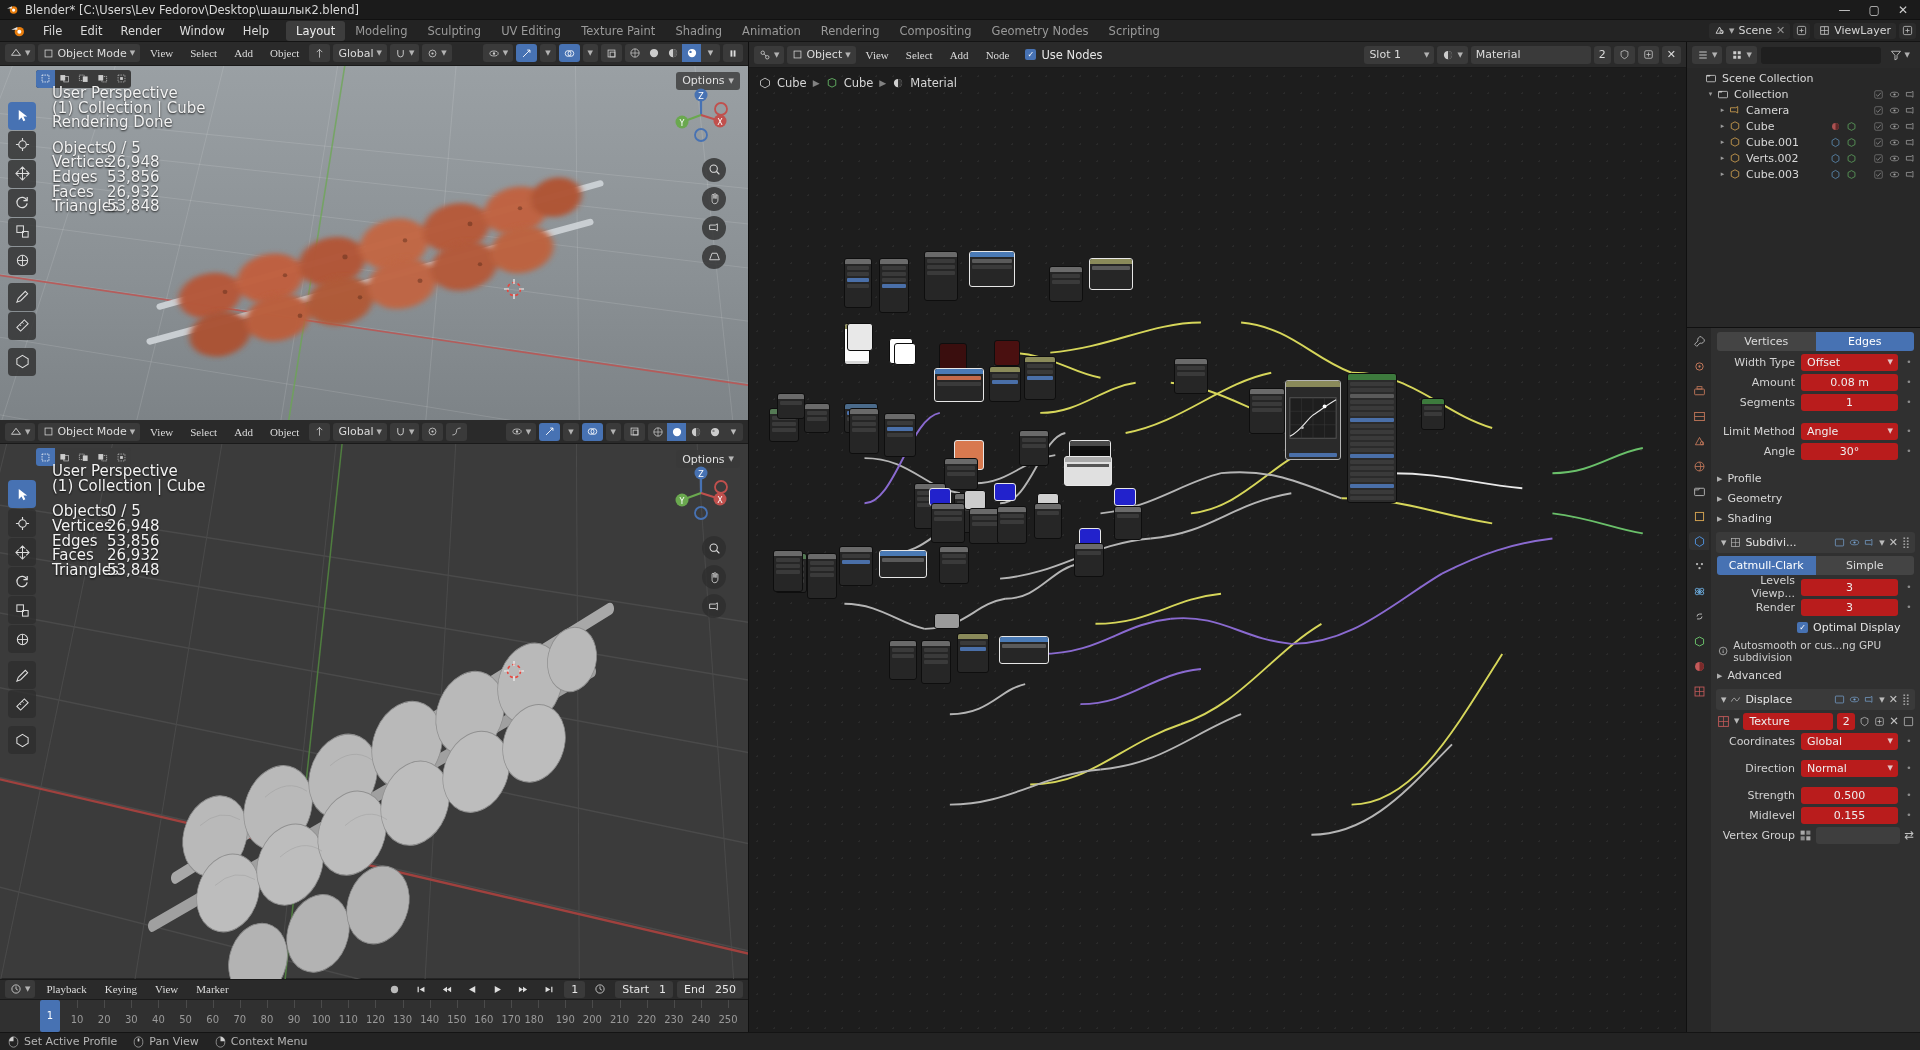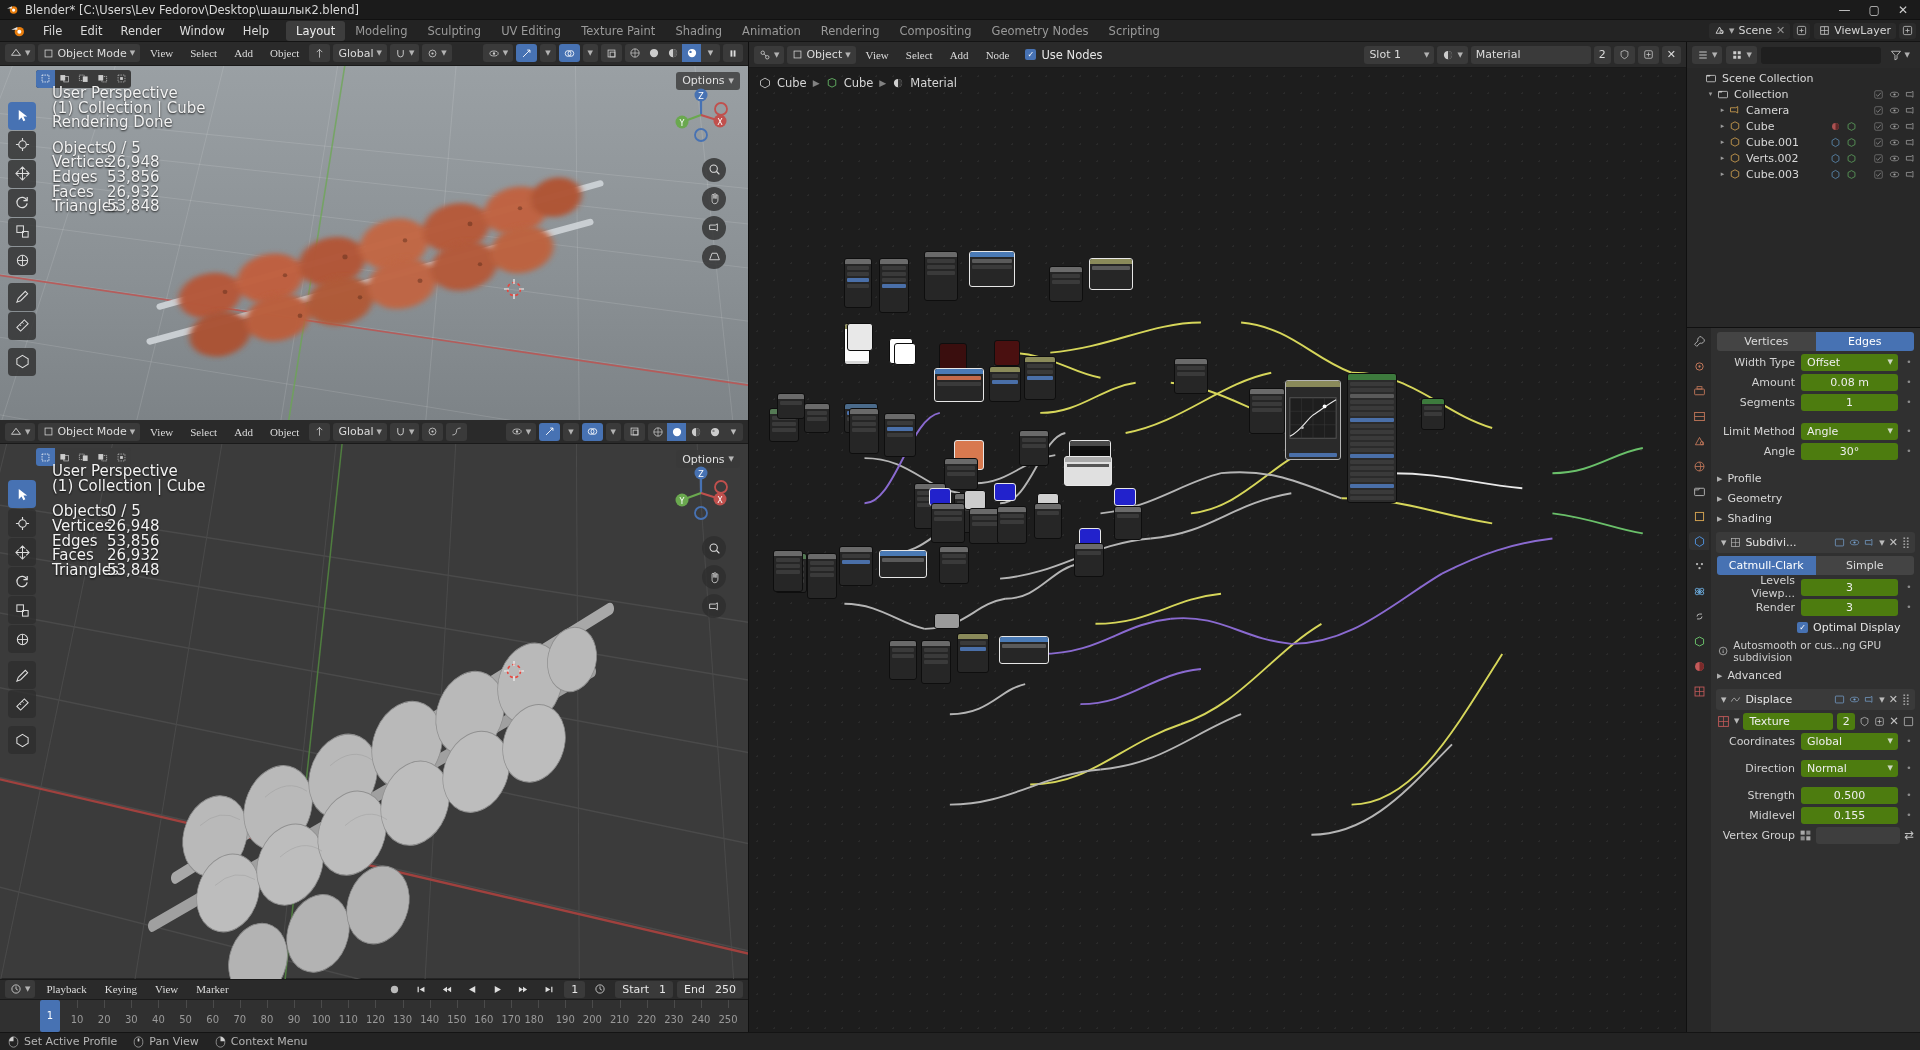--- a/index.html
+++ b/index.html
@@ -125,21 +125,21 @@
   #proptabs .pt { width:20px; height:18px; display:flex; align-items:center;
     justify-content:center; border-radius:3px 0 0 3px; }
   #proptabs .pt.on { background:#303030; }
   #propbody { flex:1; padding:0 0 0 0; overflow:hidden; }
   .ptoggle { display:flex; width:100%; height:19px; border-radius:3px; overflow:hidden; }
   .ptoggle > div { flex:1; display:flex; align-items:center; justify-content:center;
     font-size:11px; background:#444; color:#dcdcdc; }
   .ptoggle > div.on { background:#4772b3; color:#fff; }
   .prow { display:flex; align-items:center; height:18px; margin:2px 6px; gap:6px; }
   .plabel { width:78px; text-align:right; font-size:11px; color:#d2d2d2; }
-  .pfield { flex:1; height:17px; background:#4d7c0f; border-radius:3px;
+  .pfield { flex:1; height:17px; background:#b91c1c; border-radius:3px;
     display:flex; align-items:center; justify-content:center;
     font-size:11px; color:#eee; position:relative; }
   .pfield.drop { justify-content:flex-start; padding-left:6px; }
   .pfield .dc { position:absolute; right:5px; font-size:7px; opacity:.8; }
   .pdot { width:10px; text-align:center; color:#8a8a8a; font-size:9px; }
   .psec { display:flex; align-items:center; gap:5px; height:19px;
     margin:1px 6px; font-size:11px; color:#d8d8d8; }
   .modhdr { display:flex; align-items:center; gap:4px; height:21px; margin:4px 5px 2px;
     background:#3a3a3a; border-radius:3px; padding:0 5px; font-size:11px; }
   .modhdr .mname { flex:1; }

